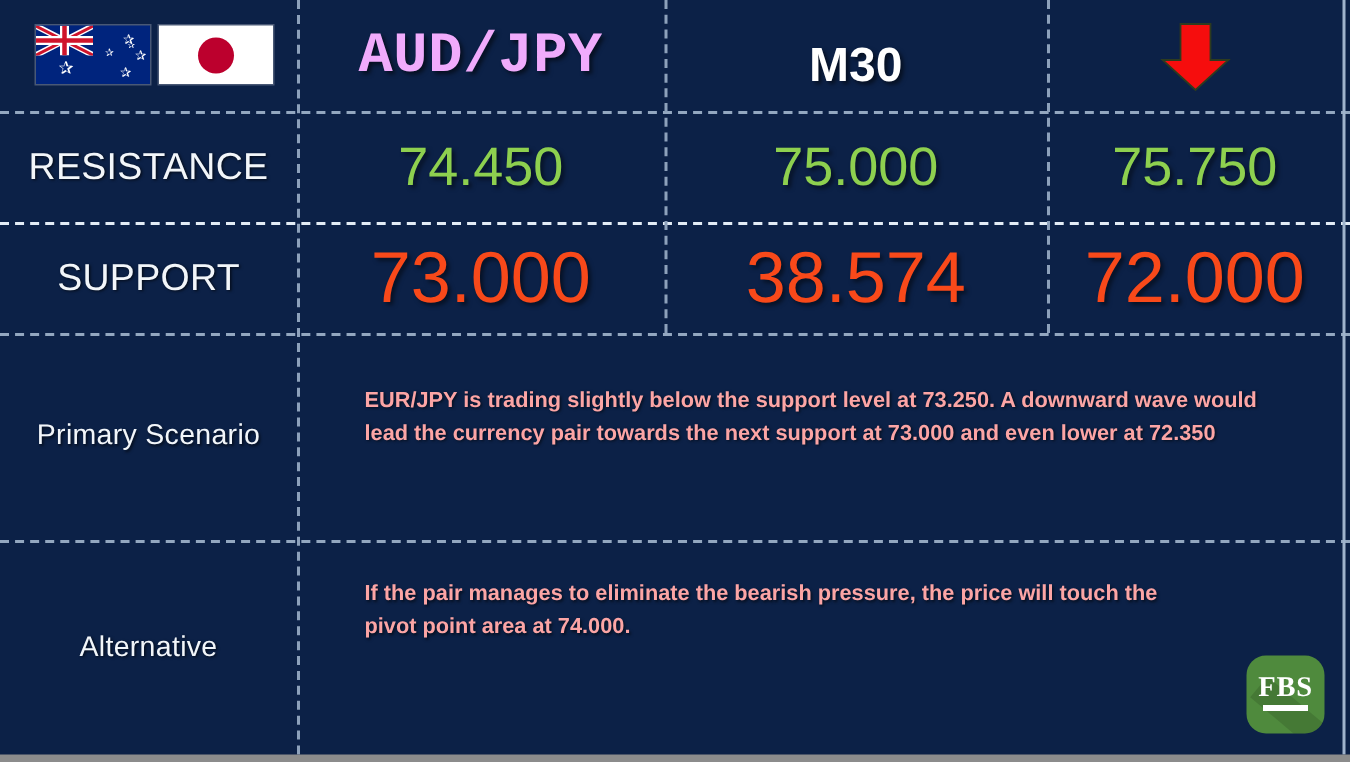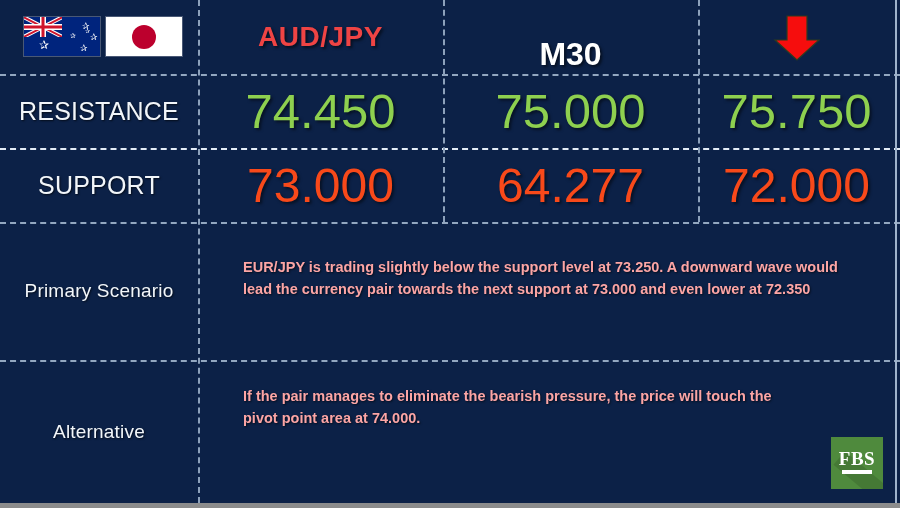--- a/index.html
+++ b/index.html
@@ -68,35 +68,36 @@
     font-size: 25px;
     letter-spacing: 0.2px;
     text-shadow: 1px 1px 2px rgba(0,0,0,.65);
   }
   .label-cell.small {
     font-size: 19px;
     line-height: 1.35;
   }
 
   .pair-title {
-    color: #ef4444;
-    font-size: 28px;
+    color: #f0abfc;
+    font-size: 38px;
     font-weight: bold;
     letter-spacing: 0.5px;
     text-shadow: 2px 2px 3px rgba(0,0,0,.55);
+    font-family: Liberation Mono, monospace;
   }
   .tf-title {
     color: #ffffff;
     font-size: 32px;
     font-weight: bold;
     text-shadow: 2px 2px 3px rgba(0,0,0,.55);
   }
   .res-val {
     color: #8ed04f;
-    font-size: 49px;
+    font-size: 36px;
     text-shadow: 2px 2px 3px rgba(0,0,0,.5);
   }
   .sup-val {
     color: #f8491a;
     font-size: 48px;
     text-shadow: 2px 2px 3px rgba(0,0,0,.5);
   }
 
   .scenario-text {
     position: absolute;
@@ -281,45 +282,45 @@
       <span class="star" style="left:46px; top:15px; font-size:7px;">✰</span>
       <span class="star" style="left:61px; top:11px; font-size:6px;">✰</span>
     </div>
     <div class="flag flag-jp">
       <div class="jp-disc"></div>
     </div>
   </div>
 
   <div class="cell pair-title" style="left:198px; top:0; width:245px; height:74px;">AUD/JPY</div>
 
-  <div class="cell tf-title" style="left:443px; top:17px; width:255px; height:74px;">M30</div>
+  <div class="cell tf-title" style="left:443px; top:6px; width:255px; height:74px;">M30</div>
 
   <div class="arrow-wrap" style="left:698px; top:0; width:197px; height:74px;">
     <svg width="56" height="54" viewBox="0 0 56 54" aria-hidden="true">
       <polygon points="18,6 38,6 38,30 50,30 28,50 6,30 18,30" fill="#f60d0d" stroke="#2d3b1f" stroke-width="1.2"></polygon>
     </svg>
   </div>
 
   <div class="cell label-cell" style="left:0; top:74px; width:198px; height:74px;">RESISTANCE</div>
   <div class="cell res-val" style="left:198px; top:74px; width:245px; height:74px;">74.450</div>
   <div class="cell res-val" style="left:443px; top:74px; width:255px; height:74px;">75.000</div>
   <div class="cell res-val" style="left:698px; top:74px; width:197px; height:74px;">75.750</div>
 
   <div class="cell label-cell" style="left:0; top:148px; width:198px; height:74px;">SUPPORT</div>
   <div class="cell sup-val" style="left:198px; top:148px; width:245px; height:74px;">73.000</div>
-  <div class="cell sup-val" style="left:443px; top:148px; width:255px; height:74px;">64.277</div>
+  <div class="cell sup-val" style="left:443px; top:148px; width:255px; height:74px;">38.574</div>
   <div class="cell sup-val" style="left:698px; top:148px; width:197px; height:74px;">72.000</div>
 
   <div class="cell label-cell small" style="left:0; top:222px; width:198px; height:138px;text-align:right;">Primary Scenario</div>
   <div class="scenario-text" style="left:243px; top:257px; width:605px;">EUR/JPY is trading slightly below the support level at 73.250. A downward wave would lead the currency pair towards the next support at 73.000 and even lower at 72.350</div>
 
   <div class="cell label-cell small" style="left:0; top:360px; width:198px; height:143px; flex-direction:row;">
     <span>Alternative</span>
   </div>
   <div class="scenario-text" style="left:243px; top:386px; width:560px;">If the pair manages to eliminate the bearish pressure, the price will touch the pivot point area at 74.000.</div>
 
-  <div class="logo" style="left:831px; top:437px;">
+  <div class="logo" style="left:831px; top:437px;border-radius:13px;">
     <div class="logo-shadow"></div>
     <div class="logo-text">FBS</div>
     <div class="logo-bar"></div>
   </div>
 
 </div>
 
 </body></html>

